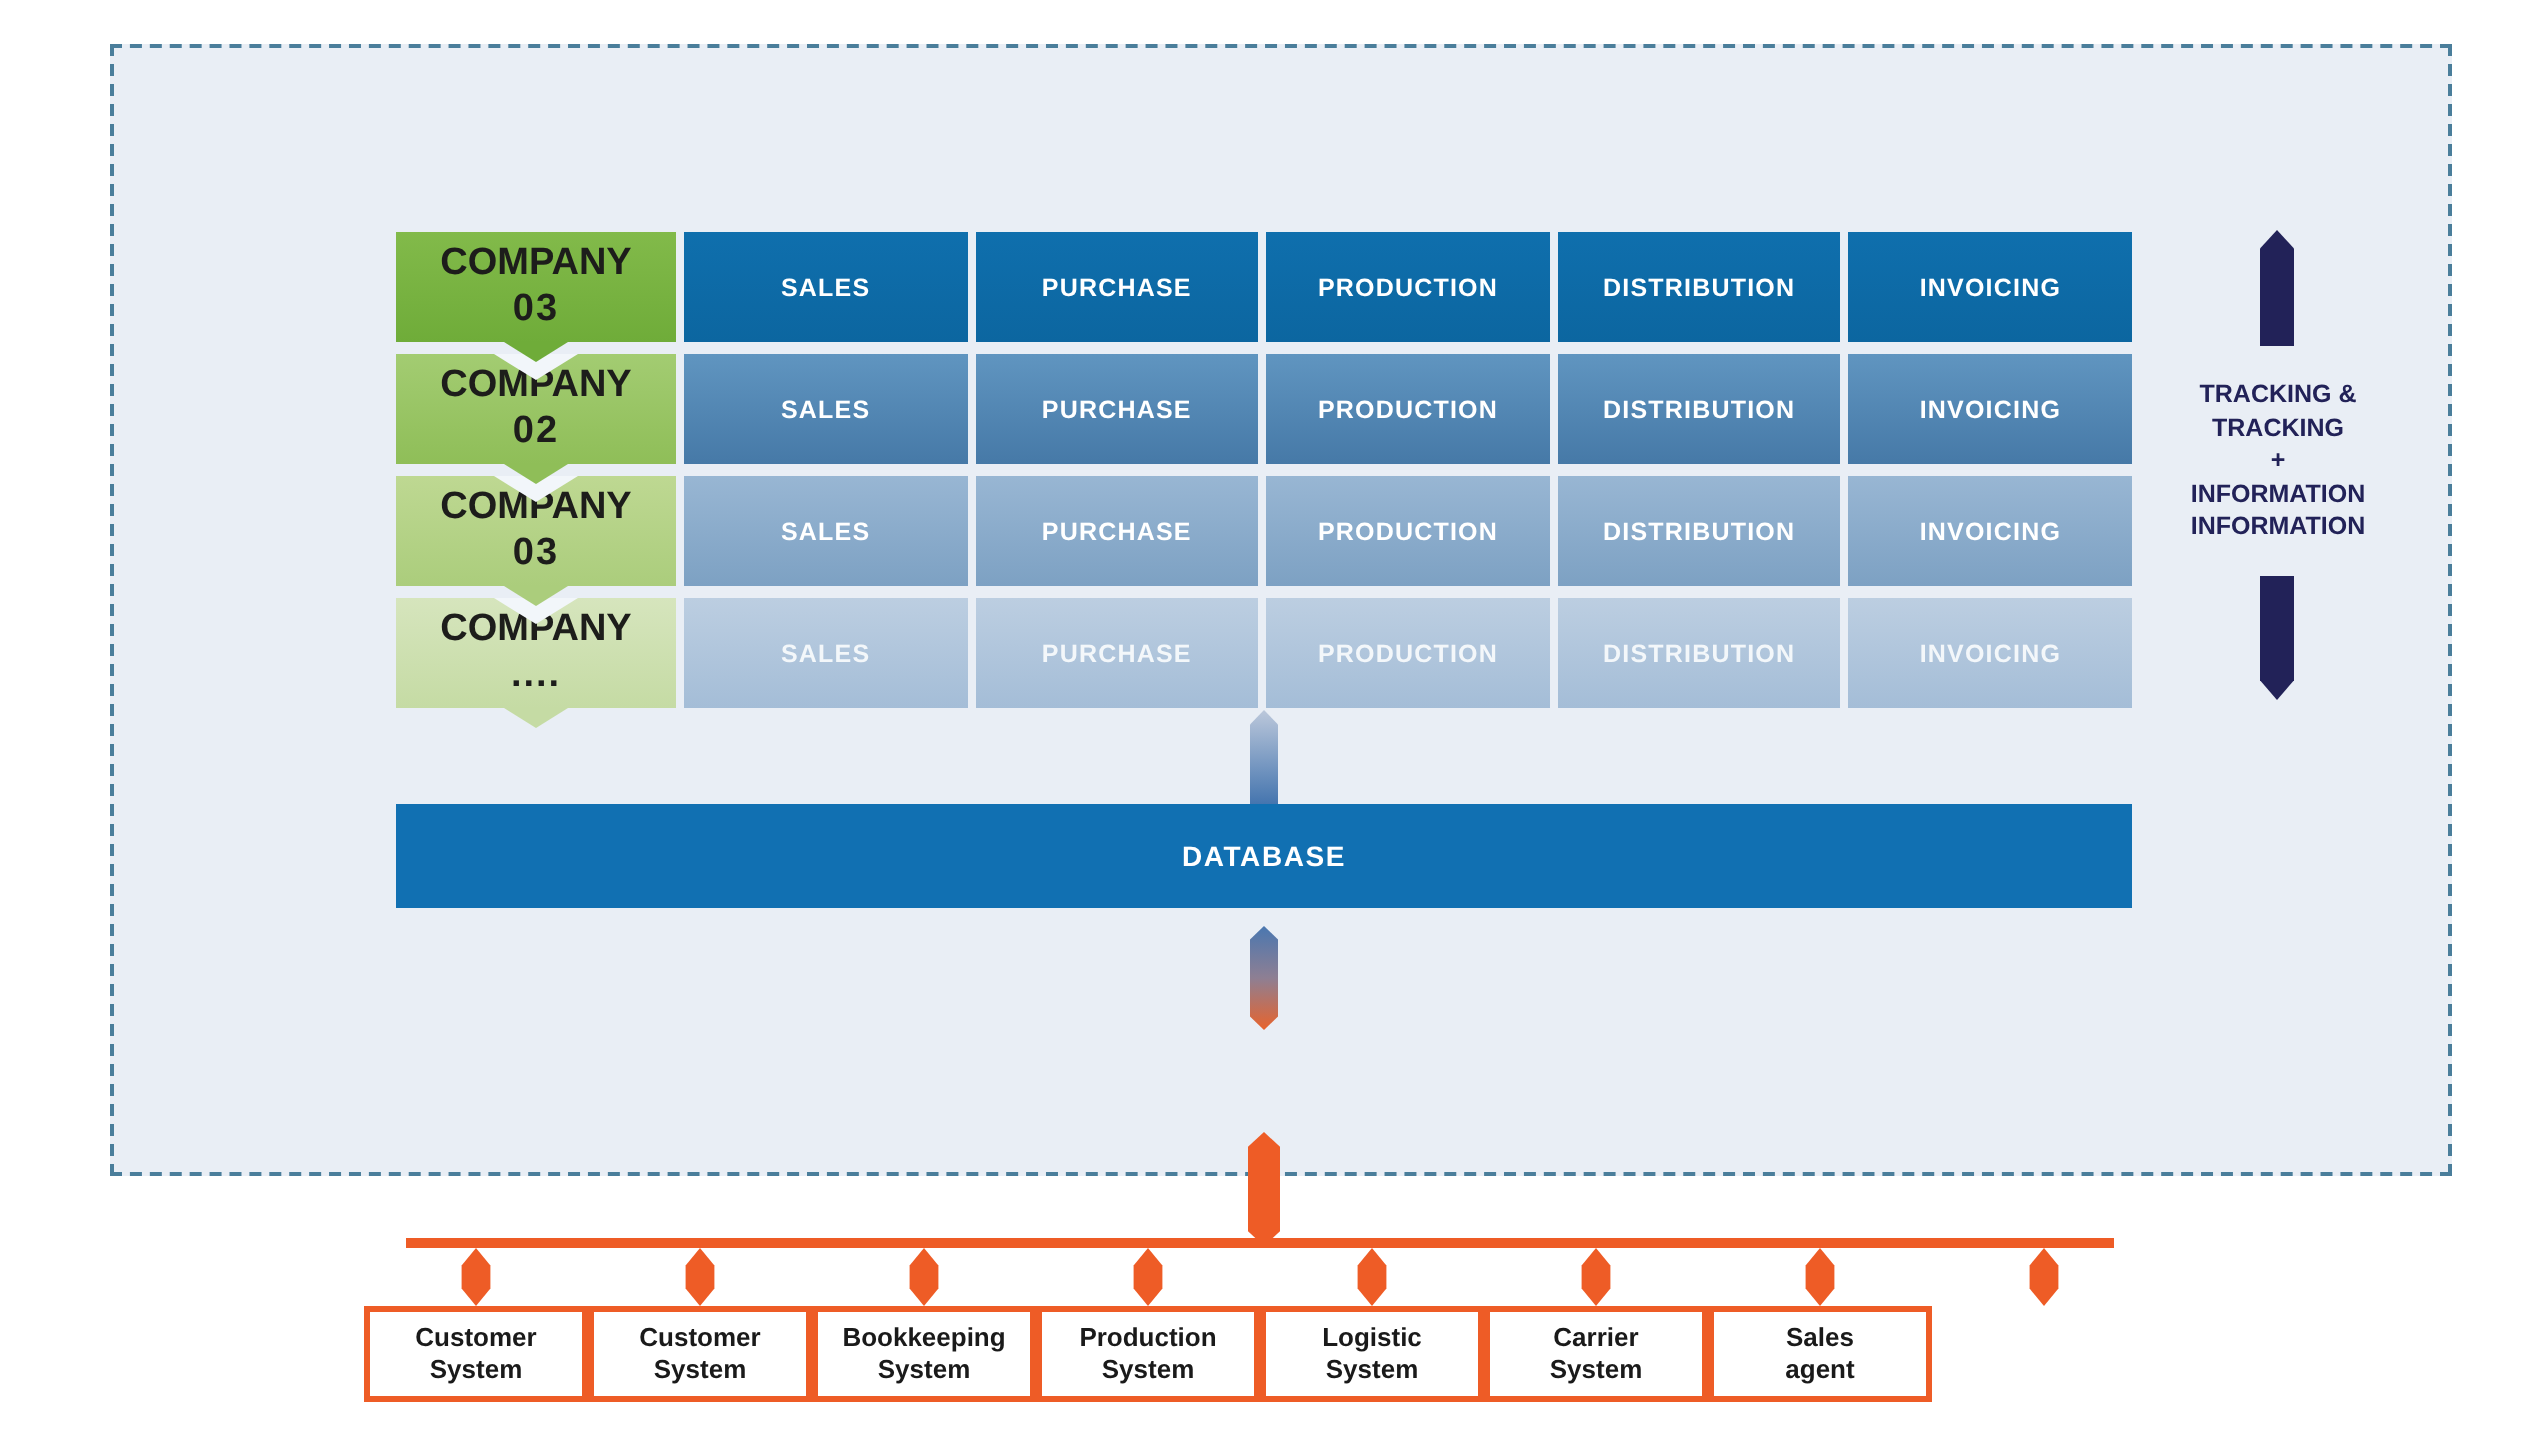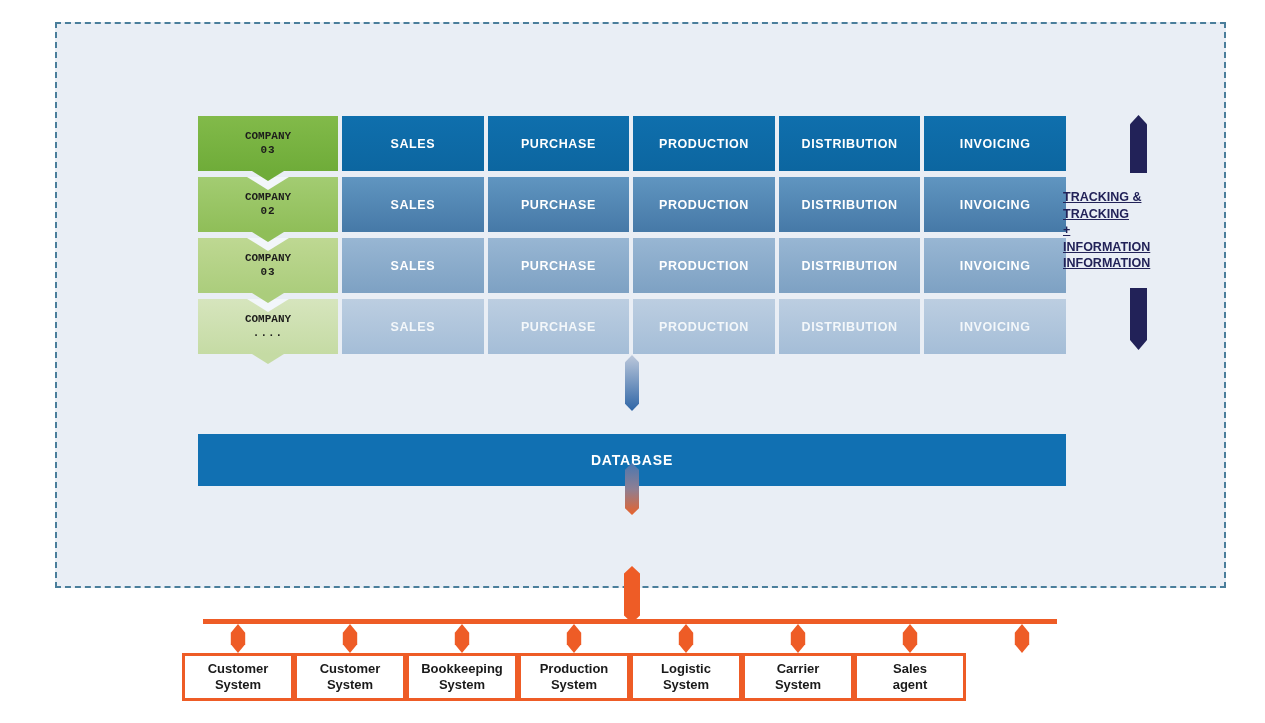--- a/index.html
+++ b/index.html
@@ -12,21 +12,21 @@
   .pat-title{position:absolute;left:85px;top:44px;font-size:42px;font-weight:bold;
              color:var(--pat-blue,#1e6cae);letter-spacing:1px;}
 
   
   .matrix{position:absolute;left:198px;top:116px;width:868px;
           display:grid;grid-template-columns:140px repeat(5,1fr);
           column-gap:4px;row-gap:6px;}
   .cell{height:55px;display:flex;flex-direction:column;align-items:center;justify-content:center;
         text-align:center;font-weight:bold;}
   .module{color:#ffffff;font-size:12.5px;letter-spacing:0.6px;}
-  .company{position:relative;color:#1d1d1b;font-size:11px;line-height:1.2;font-family:Liberation Mono, monospace;}
+  .company{position:relative;color:#1d1d1b;font-size:19px;line-height:1.2;}
   .company .l2{letter-spacing:1px;}
   .mrow1{background:linear-gradient(#0f6fad,#0c66a0);}
   .mrow2{background:linear-gradient(#6095c0,#4679a7);}
   .mrow3{background:linear-gradient(#98b6d3,#7da1c3);}
   .mrow4{background:linear-gradient(#bccee1,#a4bdd7);}
   .mrow4.module{color:#f3f7fa;}
   .crow1{--cc-top:#82ba4a;--cc-bot:#6fac39;}
   .crow2{--cc-top:#a3cc72;--cc-bot:#8fbe58;}
   .crow3{--cc-top:#bed892;--cc-bot:#abcd7c;}
   .crow4{--cc-top:#d6e5bd;--cc-bot:#c5dba4;}
@@ -38,35 +38,35 @@
   
   .company.notched::before{content:"";position:absolute;top:0;left:50%;transform:translateX(-50%);
         width:0;height:0;border-left:21px solid transparent;border-right:21px solid transparent;
         border-top:13px solid #f2f6fa;z-index:2;}
 
   
   .track-arrow-up{position:absolute;left:1130px;top:115px;width:17px;height:58px;
         background:var(--navy,#222258);clip-path:polygon(50% 0,100% 16%,100% 100%,0 100%,0 16%);}
   .track-arrow-down{position:absolute;left:1130px;top:288px;width:17px;height:62px;
         background:var(--navy,#222258);clip-path:polygon(0 0,100% 0,100% 84%,50% 100%,0 84%);}
-  .track-text{position:absolute;left:1063px;top:189px;width:152px;text-align:left;
-        color:var(--navy,#222258);font-weight:bold;font-size:12.5px;line-height:16.5px;text-decoration:underline;}
+  .track-text{position:absolute;left:1063px;top:189px;width:152px;text-align:center;
+        color:var(--navy,#222258);font-weight:bold;font-size:12.5px;line-height:16.5px;}
 
   
   .conn{position:absolute;clip-path:polygon(50% 0,100% 13%,100% 87%,50% 100%,0 87%,0 13%);}
   .conn-grid-db{left:625px;top:355px;width:14px;height:56px;
         background:linear-gradient(#bcc8db,#2e65a6);}
   .conn-db-esb{left:625px;top:463px;width:14px;height:52px;
         background:linear-gradient(#4a77b0,#8e7f93 50%,#e8632c);}
   .conn-esb-bus{left:624px;top:566px;width:16px;height:57px;background:var(--orange,#ee5c26);}
 
   
   .bar{position:absolute;left:198px;width:868px;height:52px;display:flex;align-items:center;
        justify-content:center;color:#fff;font-weight:bold;font-size:14px;letter-spacing:0.8px;}
-  .bar-db{top:402px;background:var(--db-blue,#1170b2);margin-top:32px;}
+  .bar-db{top:402px;background:var(--db-blue,#1170b2);}
   .bar-esb{top:514px;background:var(--orange,#ee5c26);}
 
   
   .bus-line{position:absolute;left:203px;top:619px;width:854px;height:5px;background:var(--orange,#ee5c26);}
   .systems{position:absolute;left:147px;top:624px;width:966px;display:flex;justify-content:center;}
   .sys{width:112px;display:flex;flex-direction:column;align-items:center;}
   .sys-diamond{width:16px;height:29px;background:var(--orange,#ee5c26);
         clip-path:polygon(50% 0,95% 30%,95% 70%,50% 100%,5% 70%,5% 30%);}
   .sys-box{box-sizing:border-box;width:112px;height:48px;background:#fff;
         border:3px solid var(--orange,#ee5c26);display:flex;flex-direction:column;align-items:center;

